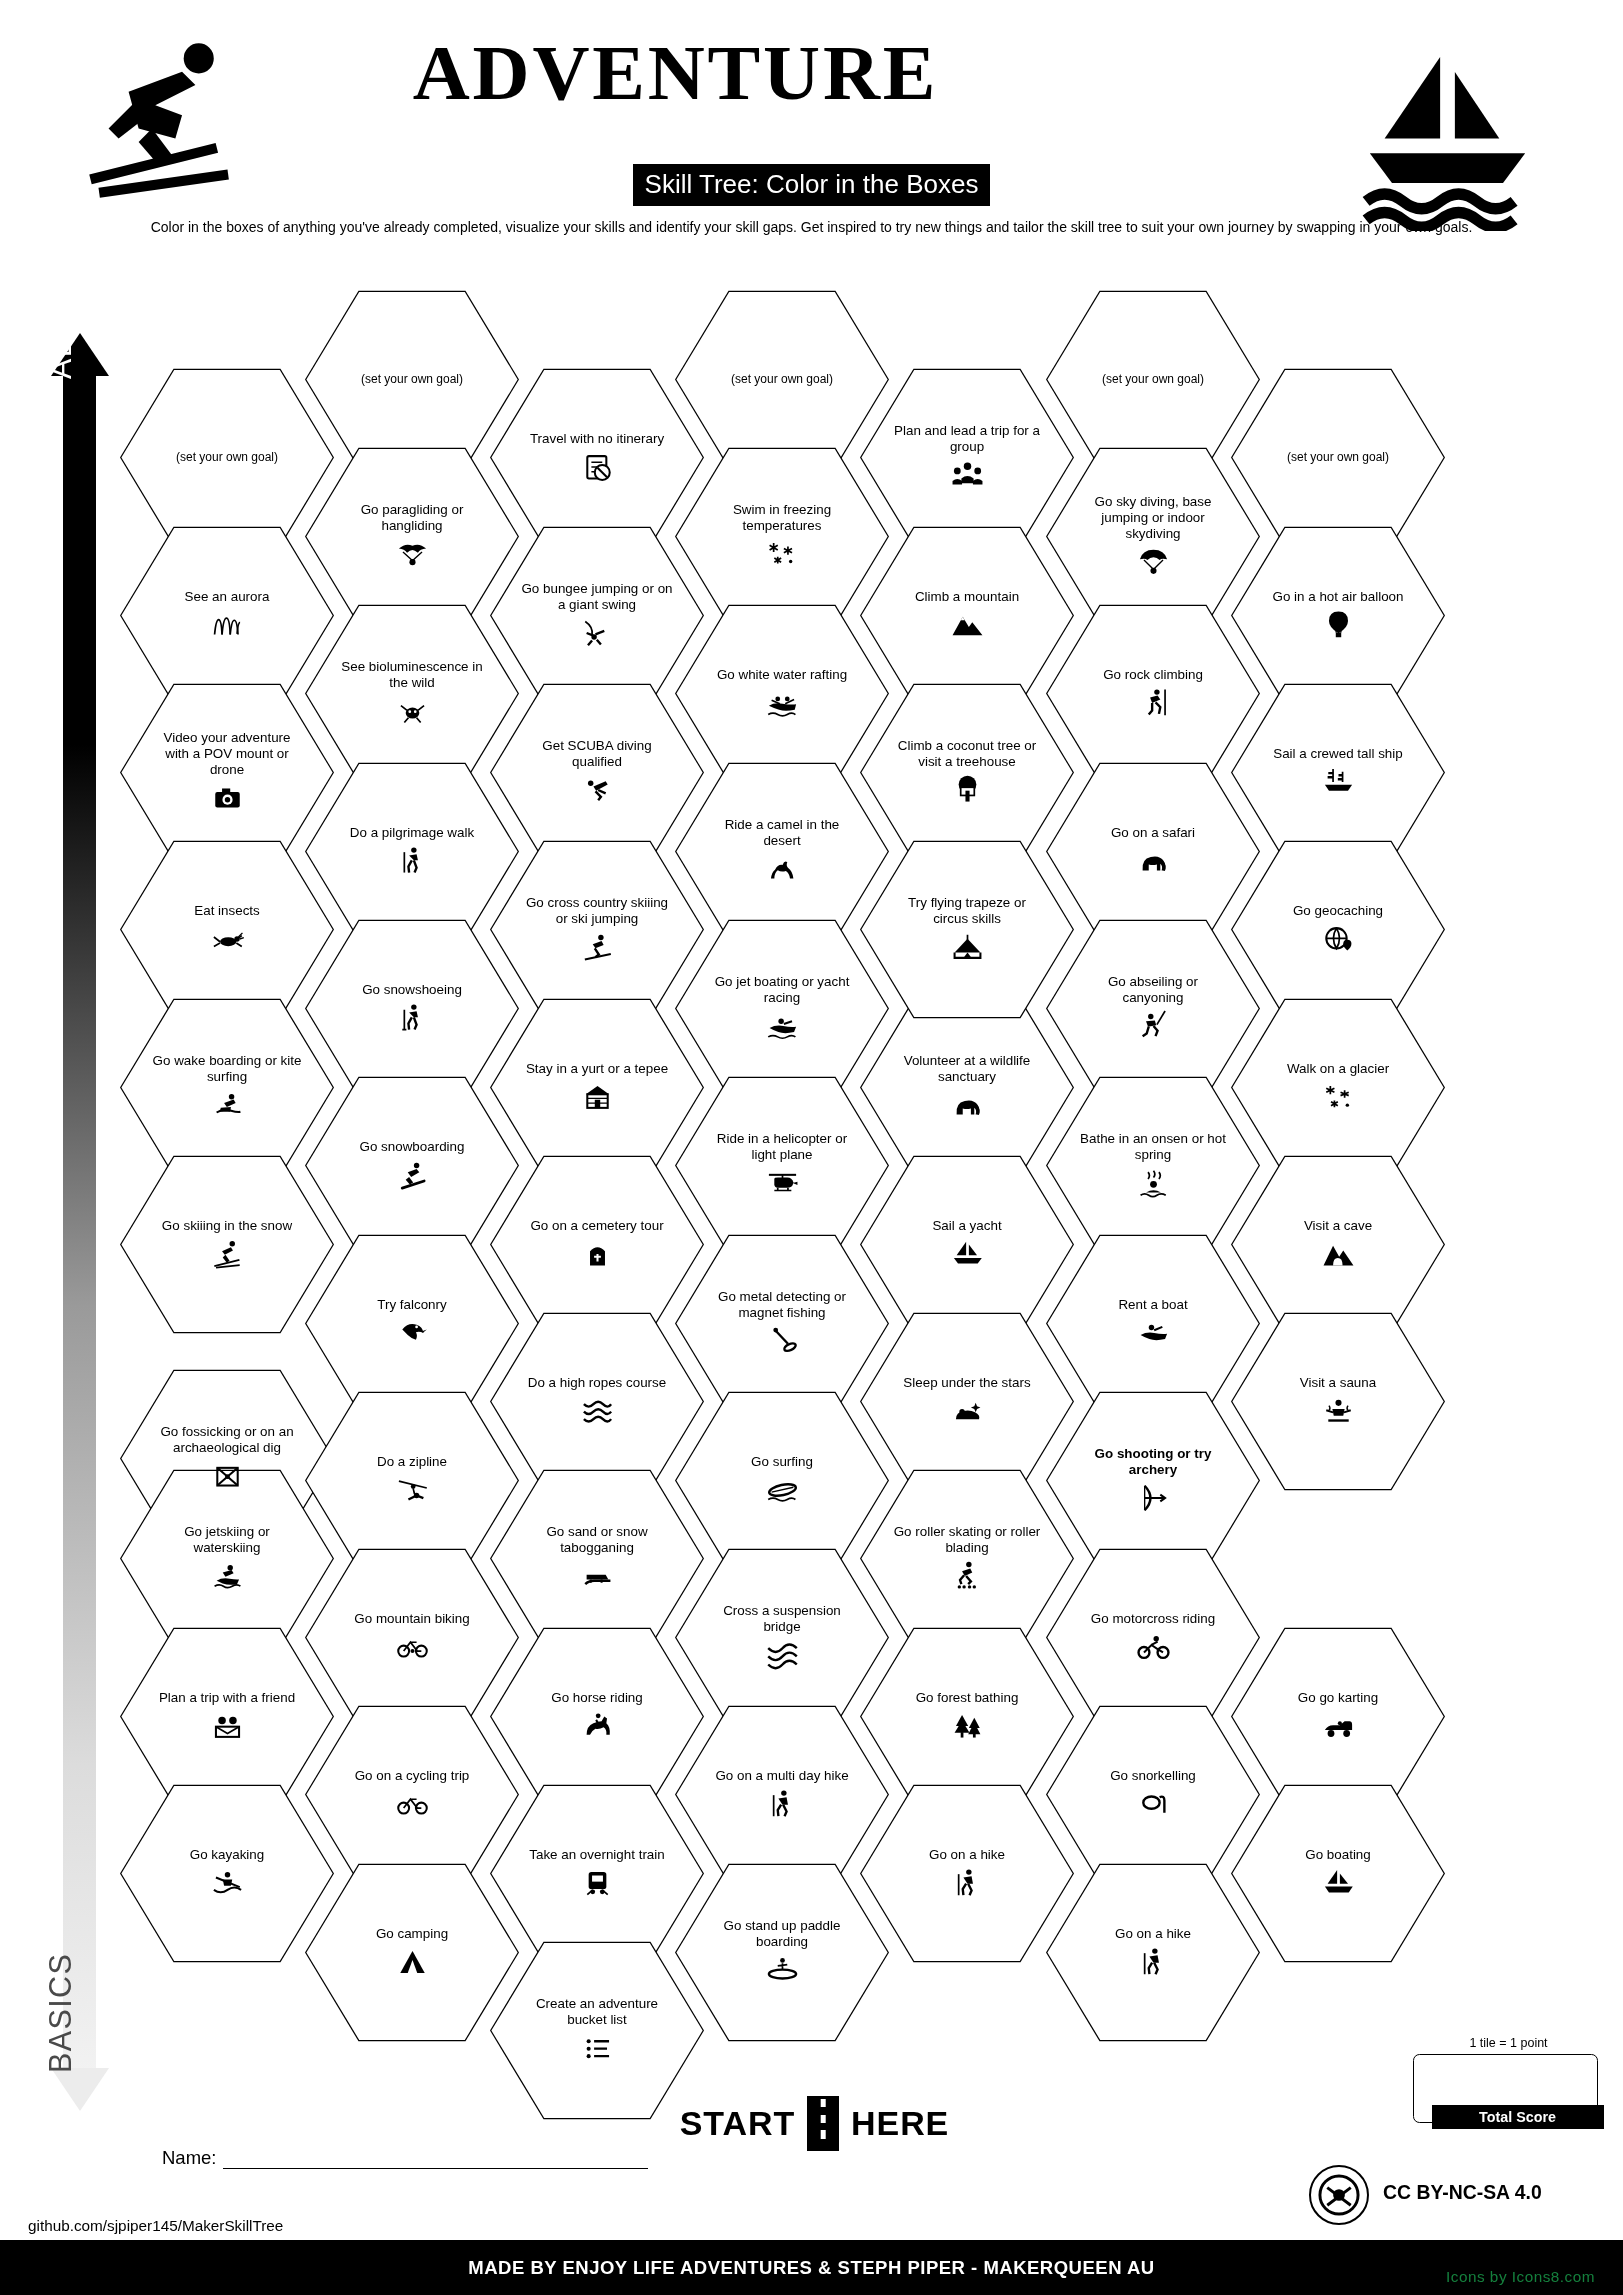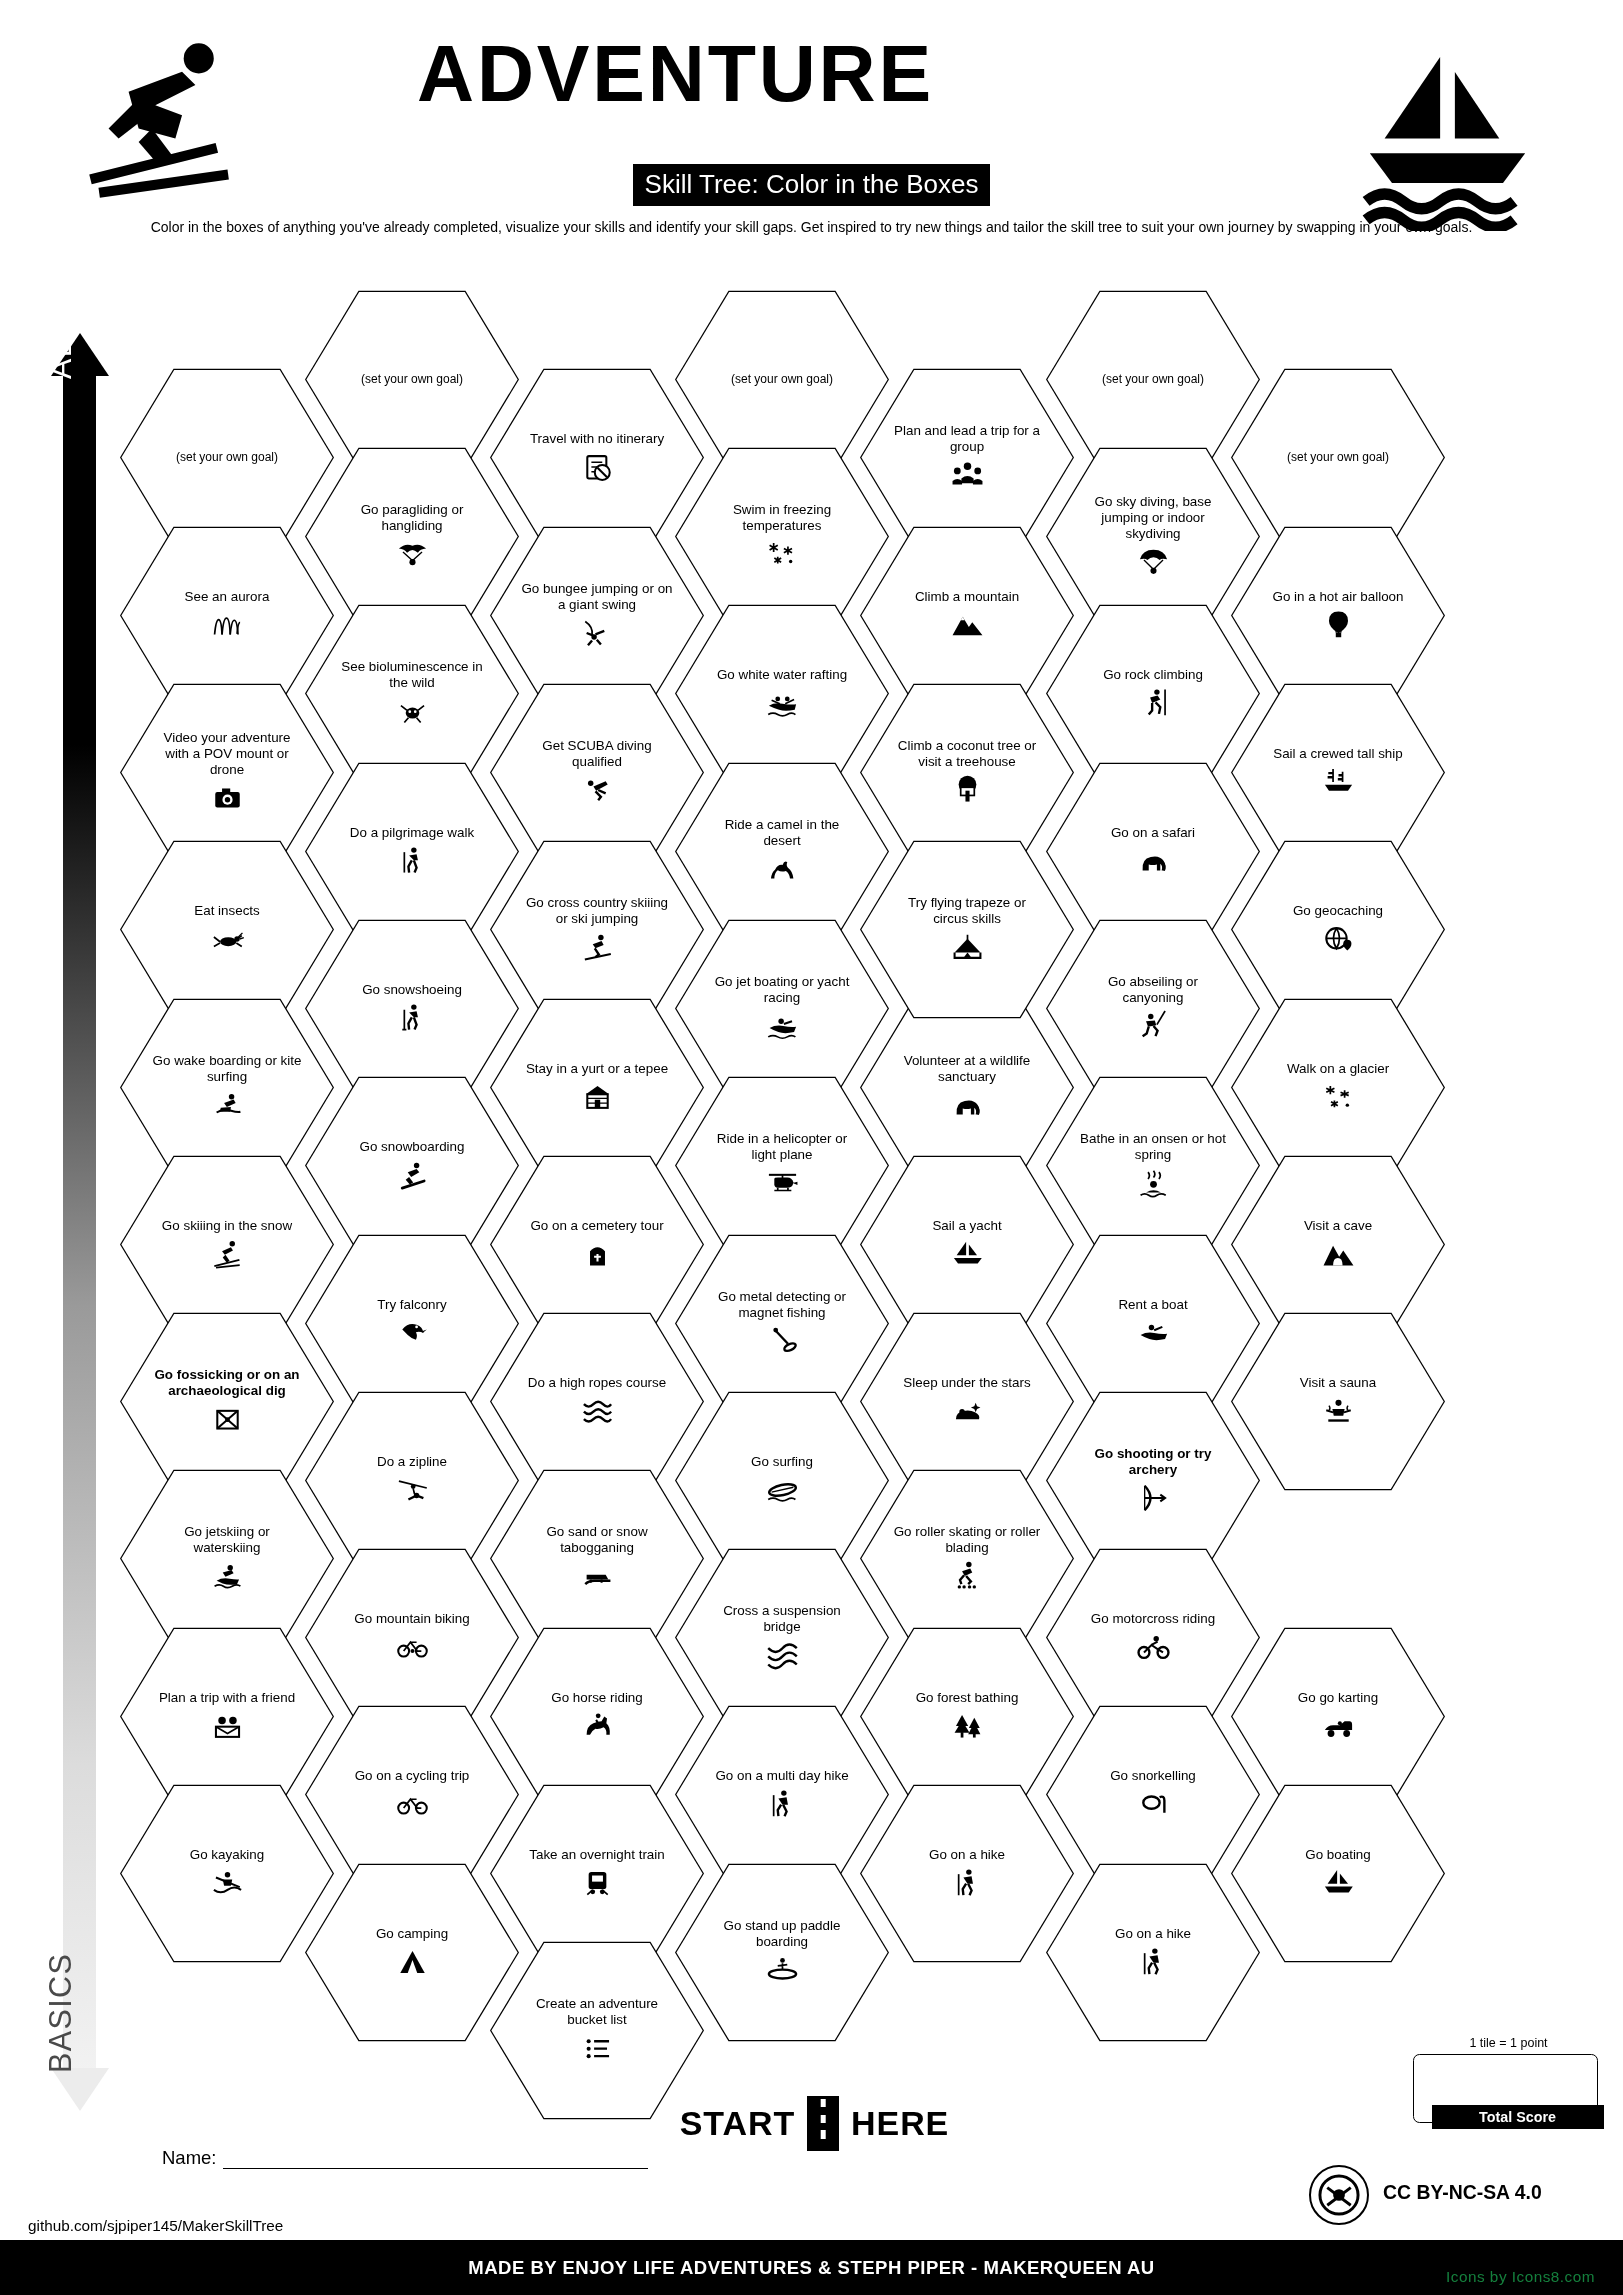--- a/index.html
+++ b/index.html
@@ -12,21 +12,21 @@
     position: relative;
     overflow: hidden;
   }
 
   
   .header { position:absolute; top:0; left:0; width:1623px; height:305px; }
   .title {
     position:absolute; top:28px; left:0; width:1351px;
     text-align:center;
     font-size: 79px; font-weight:bold; letter-spacing: 2.8px;
-    font-family:Liberation Sans, sans-serif;
+    font-family:Liberation Serif, serif;
   }
   .subtitle-wrap {
     position:absolute; top:164px; left:0; width:1623px; text-align:center;
   }
   .subtitle {
     display:inline-block; background:#000; color:#fff;
     font-size:26px; padding:4.6px 12px 6.5px 12px; font-weight:normal;
   }
   .desc {
     position:absolute; top:217px; left:0; width:1623px; text-align:center;
@@ -277,21 +277,21 @@
           <svg viewBox="0 0 100 100" width="39" height="34" aria-hidden="true">
             <circle cx="64" cy="20" r="8" fill="#000"></circle>
             <path d="M34 42 L60 30 L66 40 L42 52 Z" fill="#000"></path>
             <path d="M44 52 L56 70 L48 76 L36 60 Z" fill="#000"></path>
             <rect x="10" y="74" width="76" height="5" transform="rotate(-14 48 76)" fill="#000"></rect>
             <rect x="16" y="84" width="70" height="5" transform="rotate(-6 50 86)" fill="#000"></rect>
           </svg>
         </div>
       </div>
     </div>
-    <div class="hex" style="left: 120px; top: 1309px; font-weight: bold;">
+    <div class="hex" style="left: 120px; top: 1366px;">
       <div class="hexborder"></div>
       <div class="hexinner"></div>
       <div class="content">
         <div class="label">Go fossicking or on an archaeological dig</div>
         <div class="glyph">
           <svg viewBox="0 0 100 100" width="39" height="34" aria-hidden="true">
             <rect x="20" y="26" width="60" height="52" fill="none" stroke="#000" stroke-width="6"></rect>
             <path d="M20 26 L80 78 M80 26 L20 78" stroke="#000" stroke-width="6"></path>
             <circle cx="50" cy="52" r="7" fill="#000"></circle>
           </svg>

